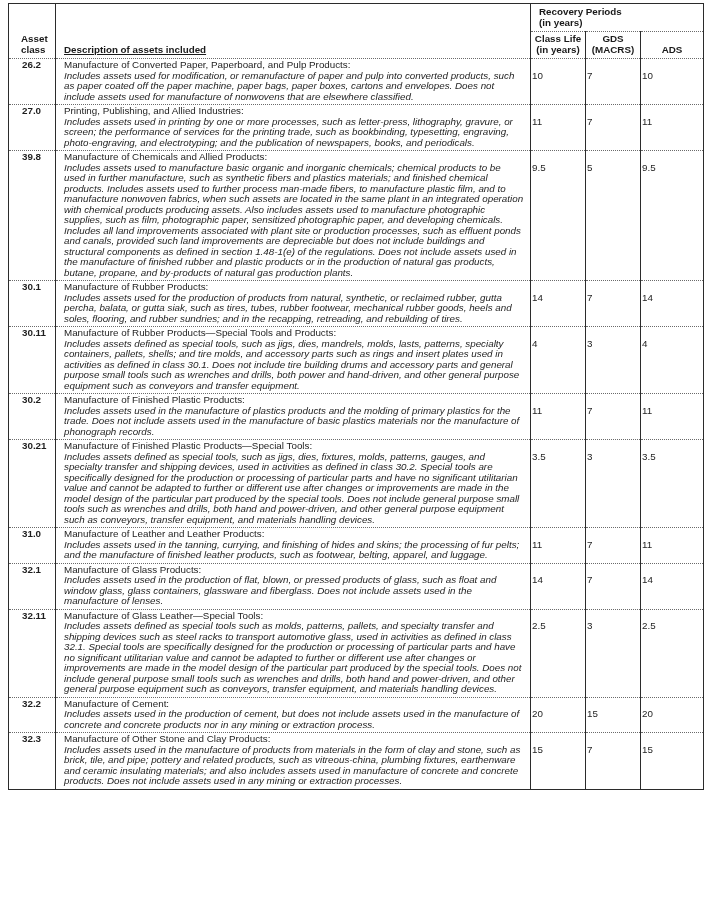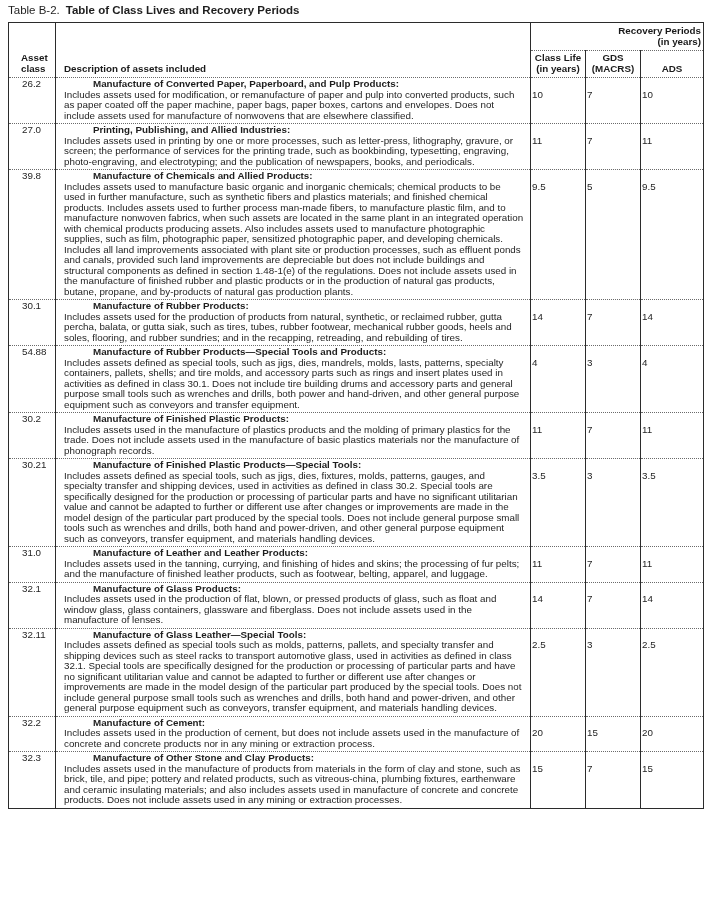--- a/index.html
+++ b/index.html
@@ -25,45 +25,42 @@
   col.c-ads   { width:63px; }
 
   th, td { border-left:1px solid #2b2b2b; }
 
   thead th {
     font-size:9.8px; line-height:10.6px; font-weight:bold;
     vertical-align:bottom; text-align:left; color:#1a1a1a;
   }
   .pre { white-space:pre-line; }
   .th-asset { padding:2px 2px 3px 12px; }
-  .th-desc  { padding:2px 4px 3px 8px; }
+  .th-desc  { padding:2px 4px 3px 8px;text-decoration:underline; }
   .th-recovery {
-    text-align:right; vertical-align:middle;
-    padding:3px 2px; border-bottom:1px dotted #6a6a6a;
+    text-align:left; vertical-align:middle;
+    padding:3px 8px; border-bottom:1px dotted #6a6a6a;
   }
   .th-sub { text-align:center; padding:2px 1px 3px; vertical-align:bottom;margin-left:40px; }
 
   tbody td {
     border-top:1px dotted #6a6a6a;
     font-size:9.8px; line-height:10.5px;
     vertical-align:top; color:#1e1e1e;
   }
-  .td-asset { font-weight:normal; padding:1px 2px 2px 13px; }
+  .td-asset { font-weight:bold; padding:1px 2px 2px 13px; }
   .td-desc  { padding:1px 6px 2px 8px; }
-  .row-title { font-weight:bold; display:block;margin-left:29px; }
-  .row-desc  { display:block; }
+  .row-title { font-weight:normal; display:block; }
+  .row-desc  { display:block;font-style:italic; }
   .td-num { text-align:left; padding-top:11.5px; }
 </style>
 </head>
 <body>
 
 <div class="page">
-  <div class="doc-title">
-    <span class="t-prefix">Table B-2.</span><span class="t-main">Table of Class Lives and Recovery Periods</span>
-  </div>
 
   <table class="b2">
     <colgroup>
       <col class="c-asset">
       <col class="c-desc">
       <col class="c-life">
       <col class="c-gds">
       <col class="c-ads">
     </colgroup>
     <thead>
@@ -121,21 +118,21 @@
     <td class="td-desc">
       <span class="row-title">Manufacture of Rubber Products:</span>
       <span class="row-desc">Includes assets used for the production of products from natural, synthetic, or reclaimed rubber, gutta percha, balata, or gutta siak, such as tires, tubes, rubber footwear, mechanical rubber goods, heels and soles, flooring, and rubber sundries; and in the recapping, retreading, and rebuilding of tires.</span>
     </td>
     <td class="td-num">14</td>
     <td class="td-num">7</td>
     <td class="td-num">14</td>
   </tr>
 
   <tr>
-    <td class="td-asset">54.88</td>
+    <td class="td-asset">30.11</td>
     <td class="td-desc">
       <span class="row-title">Manufacture of Rubber Products—Special Tools and Products:</span>
       <span class="row-desc">Includes assets defined as special tools, such as jigs, dies, mandrels, molds, lasts, patterns, specialty containers, pallets, shells; and tire molds, and accessory parts such as rings and insert plates used in activities as defined in class 30.1. Does not include tire building drums and accessory parts and general purpose small tools such as wrenches and drills, both power and hand-driven, and other general purpose equipment such as conveyors and transfer equipment.</span>
     </td>
     <td class="td-num">4</td>
     <td class="td-num">3</td>
     <td class="td-num">4</td>
   </tr>
 
   <tr>

